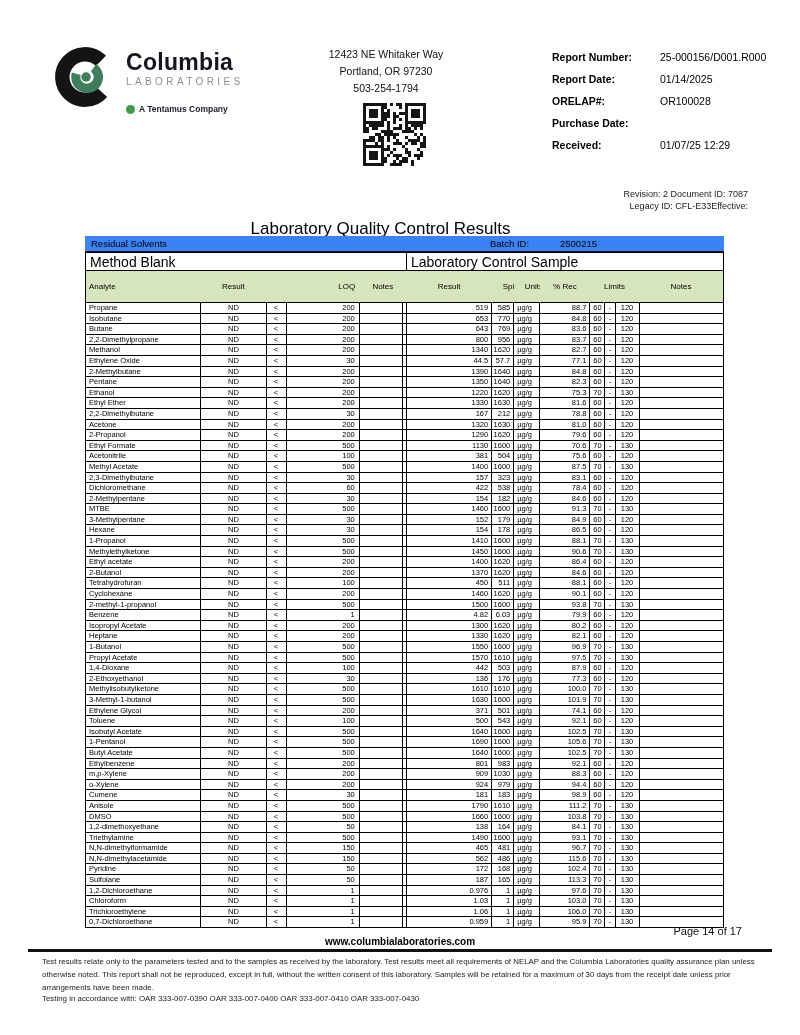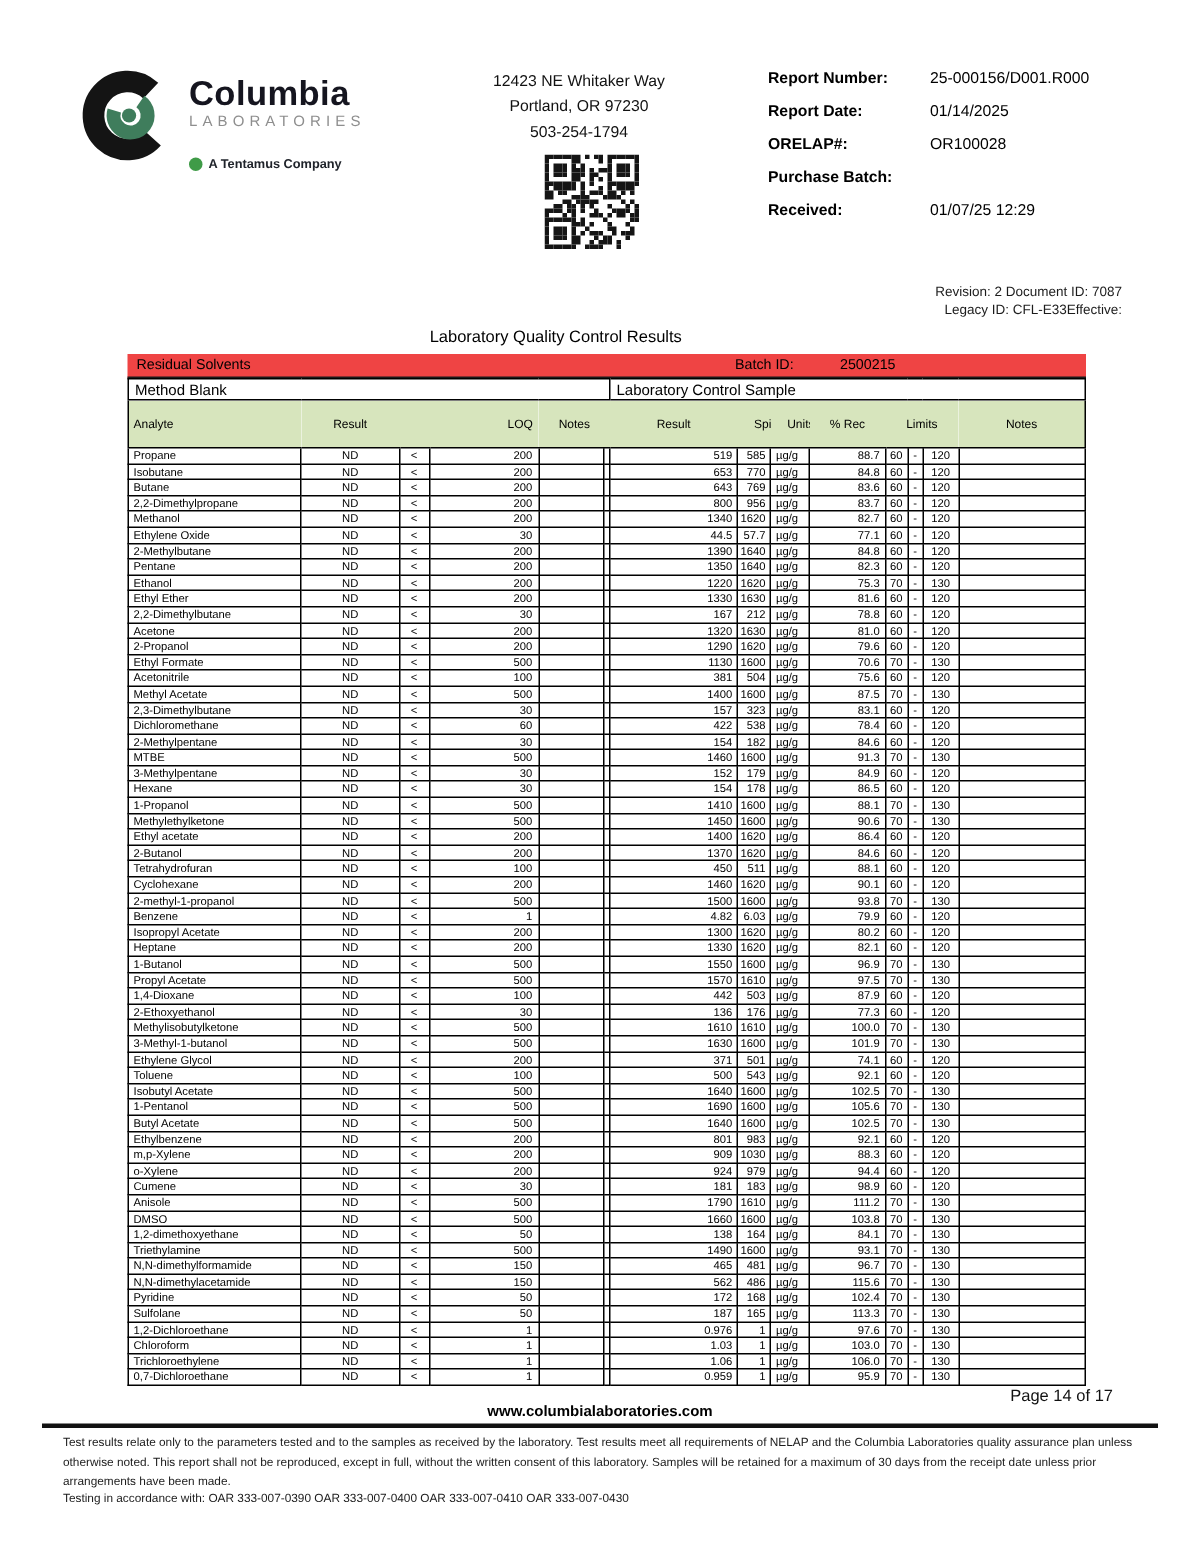--- a/index.html
+++ b/index.html
@@ -15,39 +15,39 @@
   .logo-sub  { font-size:10px; color:#8e8e8e; letter-spacing:3.4px; line-height:14px; margin-top:1px; }
   .logo-tag  { display:flex; align-items:center; margin-top:15px; }
   .tag-dot   { width:9px; height:9px; border-radius:50%; background:#3f9b47; margin-right:4px; }
   .tag-text  { font-size:8.5px; font-weight:bold; color:#20242b; }
 
   .address-block { position:absolute; top:46px; left:288px; width:196px; text-align:center;
                    font-size:10.5px; line-height:17px; color:#111; }
   .qr-box { position:absolute; top:103px; left:363px; width:63px; height:63px; }
 
   .report-info { position:absolute; top:46px; left:512px; font-size:10.5px; }
-  .ri-row { display:flex; height:22px; align-items:flex-start; }
+  .ri-row { display:flex; height:22px; align-items:center;margin-left:40px; }
   .ri-label { width:108px; font-weight:bold; color:#000; }
   .ri-value { color:#000; }
 
   
   .revision { position:absolute; top:189px; right:52px; text-align:right; font-size:9px; line-height:11.5px; color:#1c1c1c; }
-  .doc-title { position:absolute; top:219px; left:88px; width:565px; text-align:center; font-size:11px; color:#000; }
+  .doc-title { position:absolute; top:219px; left:98px; width:565px; text-align:center; font-size:17px; color:#000; }
 
   
   .qc-wrap { position:absolute; top:236px; left:85px; width:639px; }
-  .batch-bar { position:relative; height:16px; background:#ef4444; border-bottom:1px solid #1a1a1a; font-size:9.5px; }
+  .batch-bar { position:relative; height:16px; background:#3b82f6; border-bottom:1px solid #1a1a1a; font-size:9.5px; }
   .bb-section { position:absolute; left:6px; top:2px; }
   .bb-label { position:absolute; left:405px; top:2px; }
   .bb-value { position:absolute; left:475px; top:2px; }
 
   table.qc { border-collapse:collapse; table-layout:fixed; width:639px; border:1.5px solid #000; }
   td { overflow:hidden; white-space:nowrap; }
 
-  tr.section-row td { border:none; font-size:10px; height:14px; padding:1px 0 0 4px; vertical-align:middle; }
+  tr.section-row td { border:none; font-size:14px; height:14px; padding:1px 0 0 4px; vertical-align:middle; }
   tr.section-row td.lcs-sec { border-left:1.5px solid #000; }
 
   tr.colhead-row td { background:#d7e5bd; font-size:8px; height:11px; border-top:1px solid #000;
                       border-bottom:1px solid #000; text-align:center; vertical-align:middle; padding:11px; }
   tr.colhead-row td.h-analyte { text-align:left; padding-left:3px; }
   tr.colhead-row td.h-loq { text-align:right; padding-right:4px; }
 
   tr.data-row td { border:1px solid #000; font-size:7.5px; height:9.6px; line-height:9.6px; vertical-align:middle; padding:0; }
   td.c-analyte { text-align:left; padding-left:3px !important; }
   td.c-nd      { text-align:center; }
@@ -338,21 +338,21 @@
     </div>
     <div class="ri-row">
       <span class="ri-label">Report Date:</span>
       <span class="ri-value">01/14/2025</span>
     </div>
     <div class="ri-row">
       <span class="ri-label">ORELAP#:</span>
       <span class="ri-value">OR100028</span>
     </div>
     <div class="ri-row">
-      <span class="ri-label">Purchase Batch:</span>
+      <span class="ri-label">Purchase Date:</span>
       <span class="ri-value"></span>
     </div>
     <div class="ri-row">
       <span class="ri-label">Received:</span>
       <span class="ri-value">01/07/25  12:29</span>
     </div>
   </div>
 
   <div class="revision">
     <div>Revision: 2 Document ID: 7087</div>

